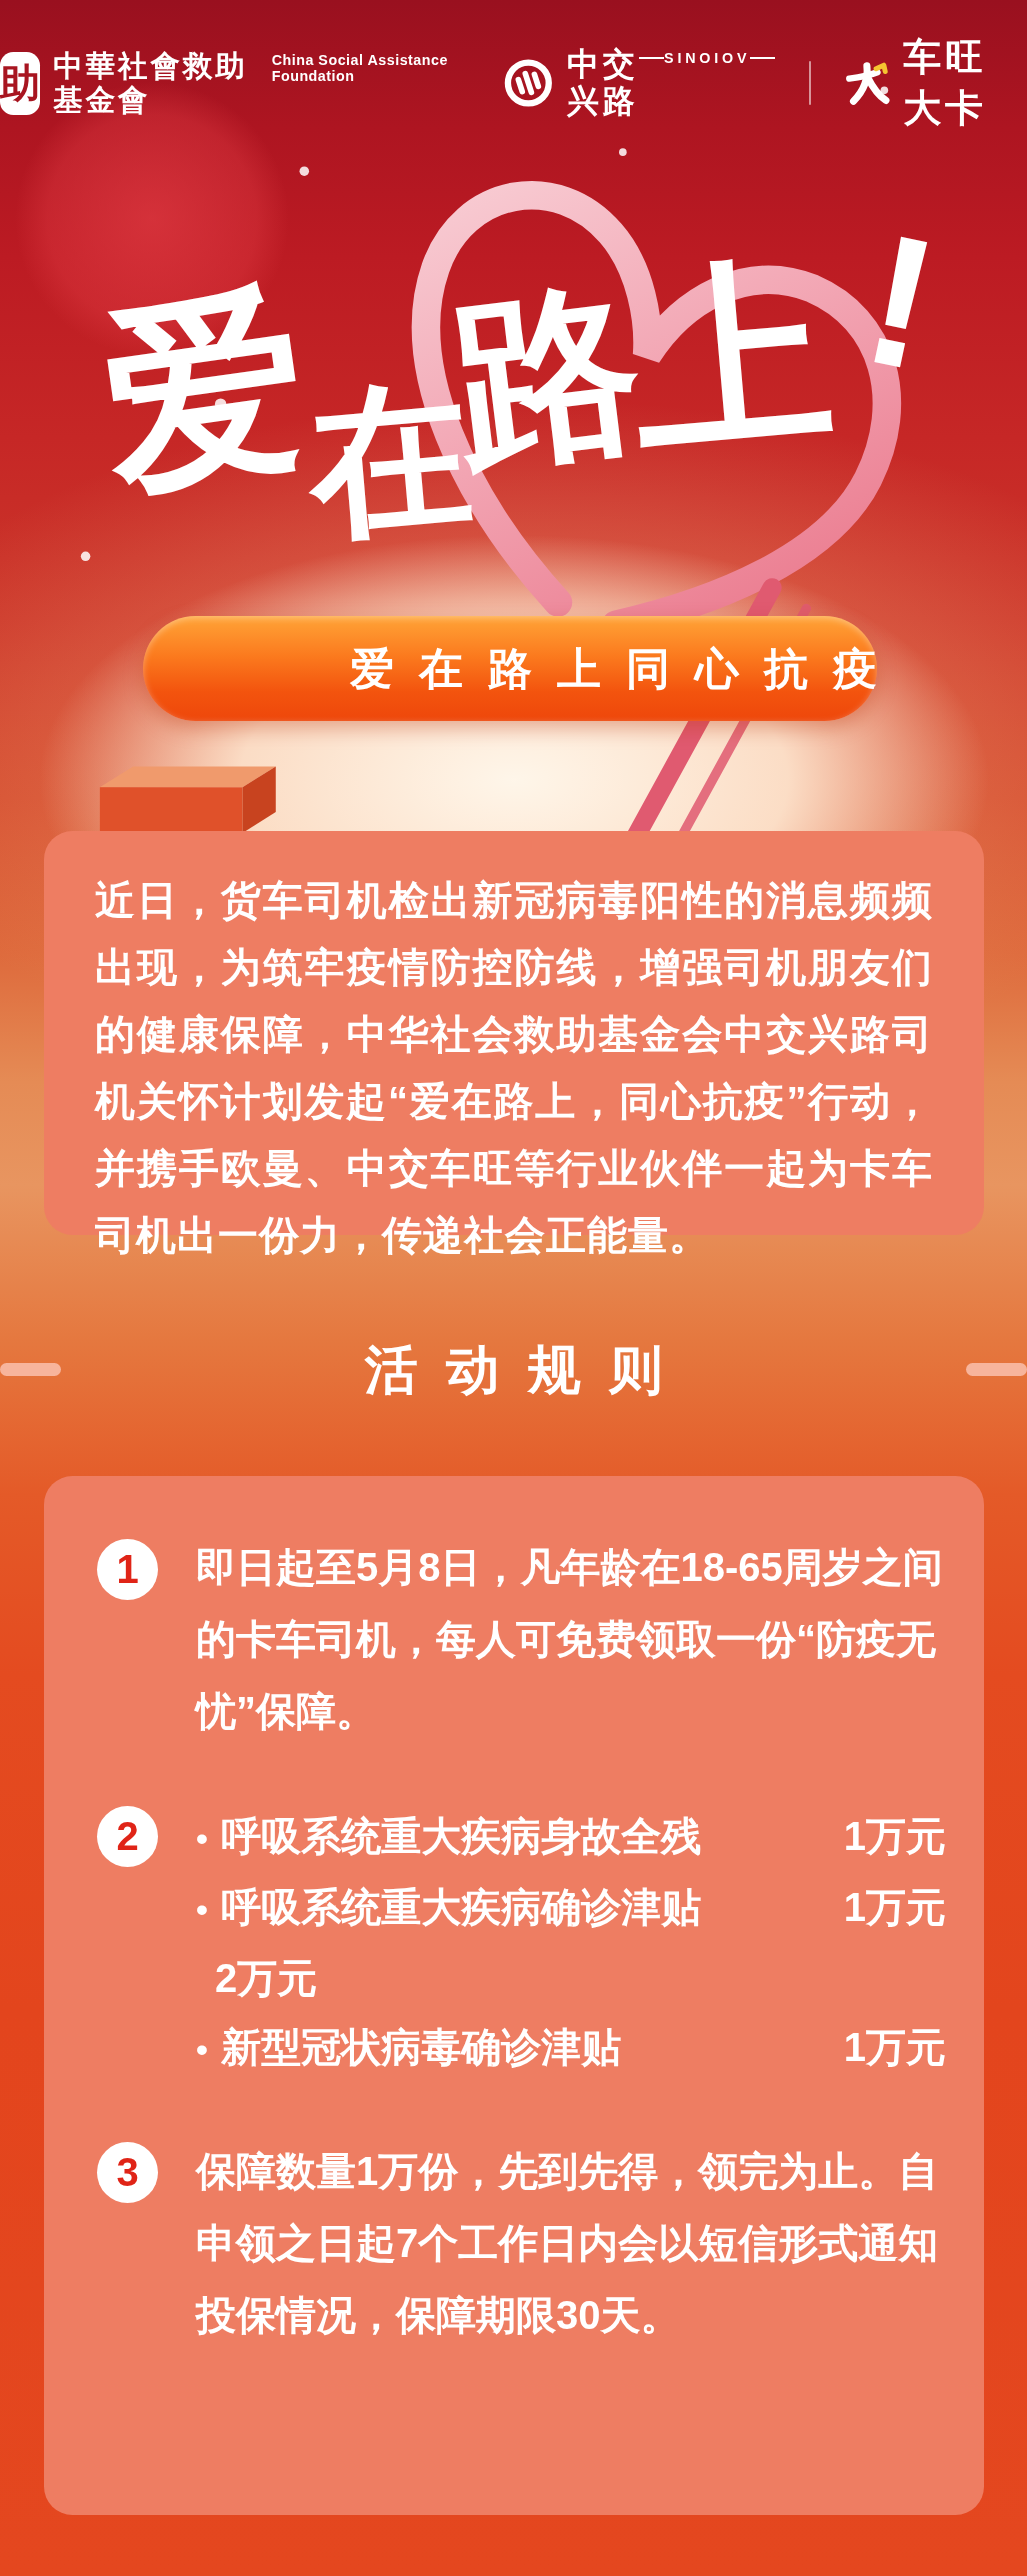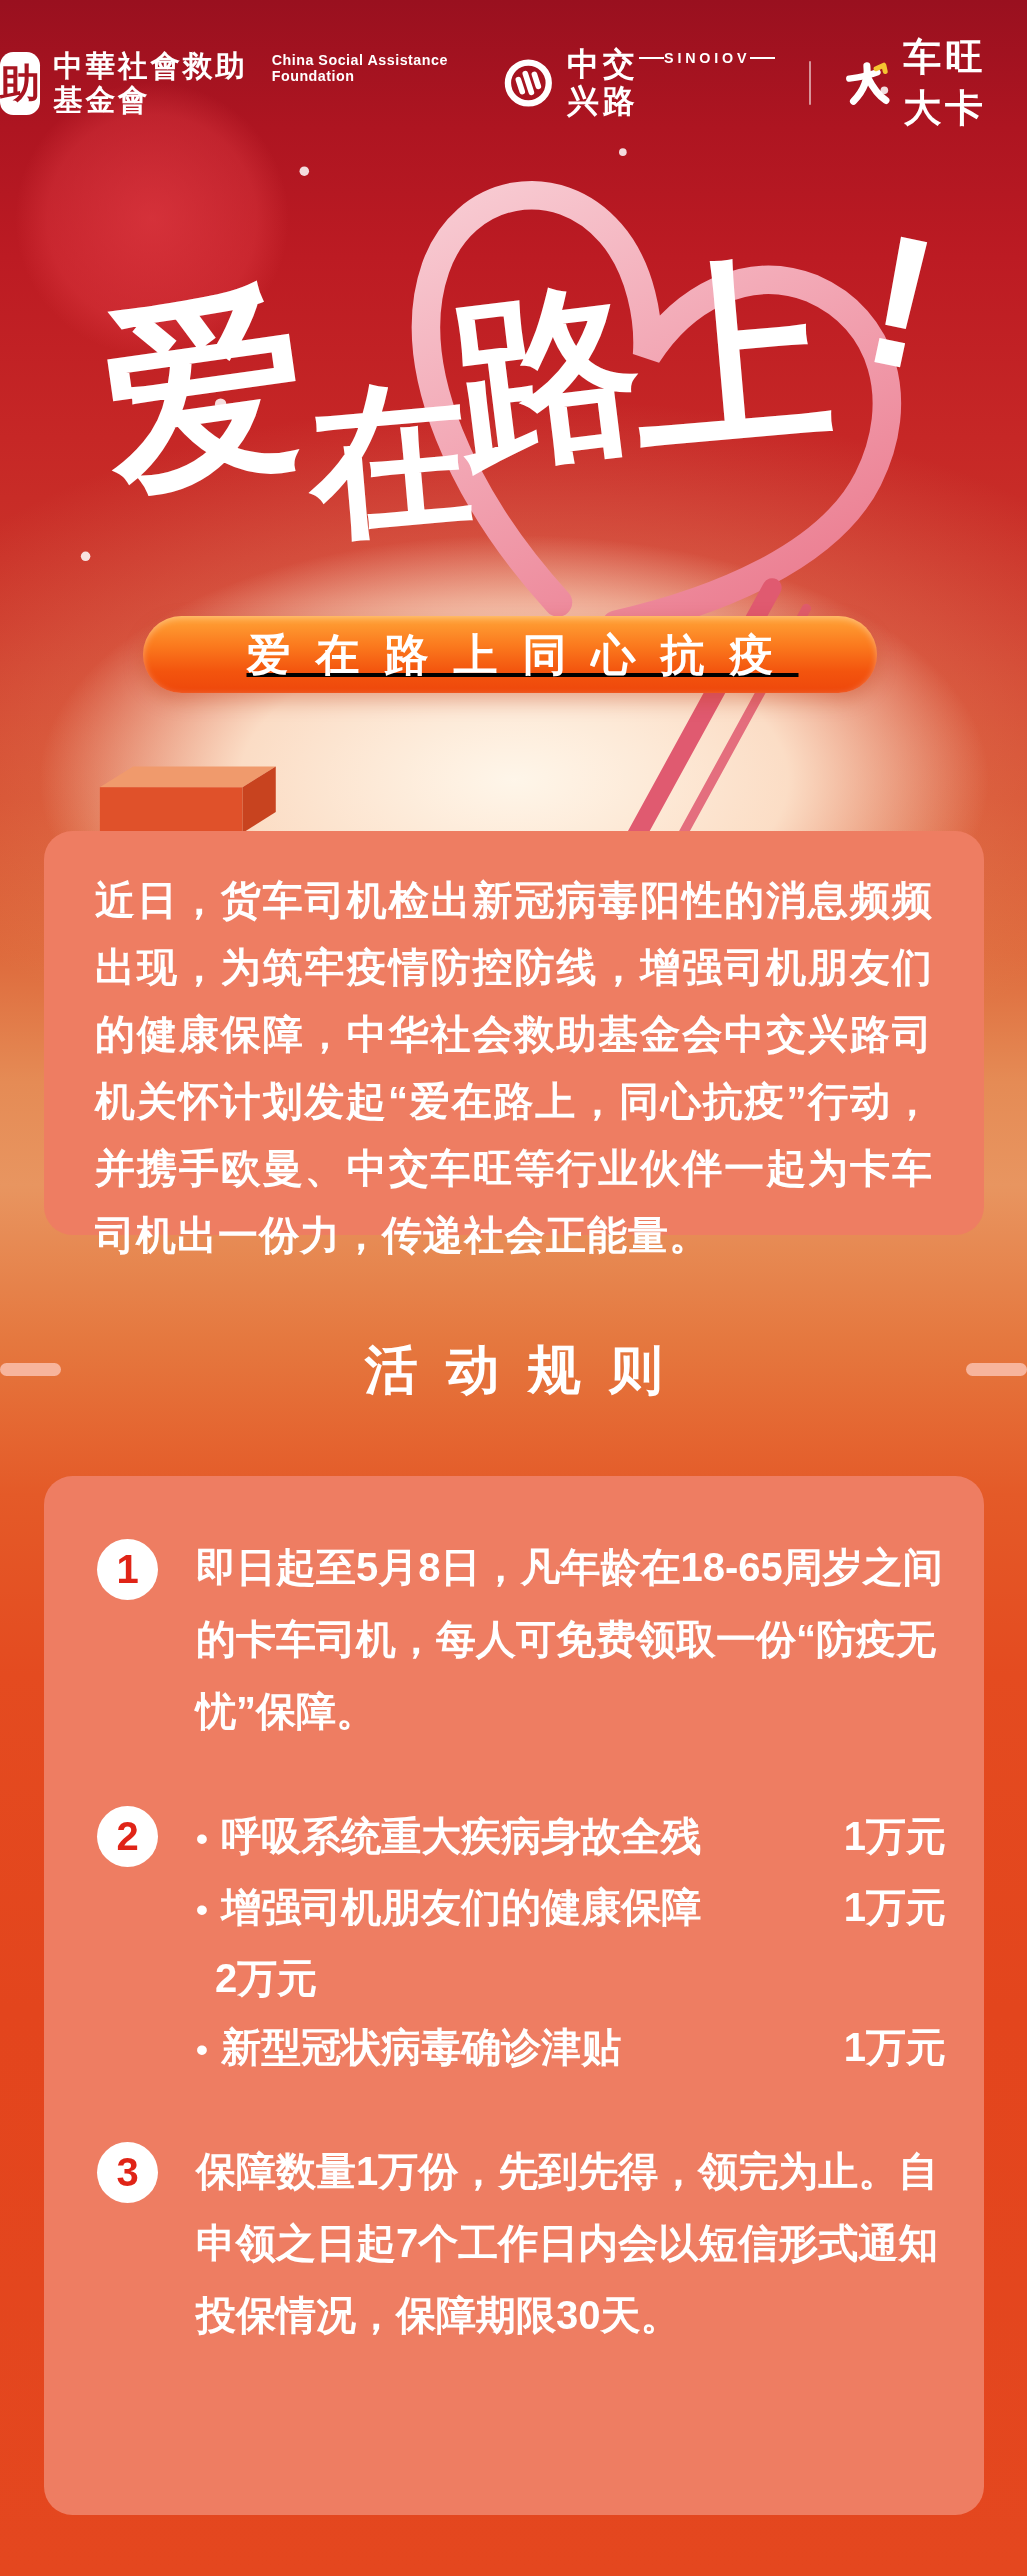--- a/index.html
+++ b/index.html
@@ -27,25 +27,25 @@
   .cw-zh{font-size:38px;font-weight:700;letter-spacing:3.8px;}
   
   .hero-art{position:absolute;top:0;left:0;z-index:1;}
   .title-layer span{position:absolute;color:#fff;font-weight:900;line-height:1;z-index:2;}
   .tc0{left:103px;top:290px;font-size:202px;transform:rotate(-8deg);}
   .tc1{left:309px;top:379px;font-size:162px;transform:rotate(-5deg);}
   .tc2{left:455px;top:285px;font-size:185px;transform:rotate(-7deg);}
   .tc3{left:633px;top:259px;font-size:198px;transform:rotate(-5deg);}
   .tc4{left:870px;top:209px;font-size:186px;transform:rotate(12deg);}
   
-  .cta{position:absolute;left:143px;top:616px;width:734px;height:77px;border-radius:53px;z-index:3;
-       display:flex;align-items:center;justify-content:center;
+  .cta{position:absolute;left:143px;top:616px;width:734px;height:105px;border-radius:53px;z-index:3;
+       display:flex;align-items:center;justify-content:flex-end;
        background:linear-gradient(180deg,#FFA437 0%,#FB7A1E 38%,#F3540E 72%,#EE470B 100%);
        box-shadow:0 7.6px 19px rgba(190,50,10,.35), inset 0 1.9px 7.6px rgba(255,255,255,.35);
-       cursor:pointer;text-decoration:underline;}
+       cursor:pointer;}
   .cta span{color:#fff;font-size:44px;font-weight:700;letter-spacing:25px;margin-right:-25px;line-height:1;}
   
   .panel{position:absolute;left:44px;width:940px;background:#EE7D62;border-radius:28.5px;box-sizing:border-box;z-index:2;}
   .intro{top:831px;height:404px;padding:36px 51px;}
   .intro p{margin:0;color:#fff;font-size:40px;line-height:67px;letter-spacing:1px;font-weight:600;text-align:justify;}
   
   .sect{position:absolute;top:1343px;left:0;right:0;display:flex;align-items:center;justify-content:space-between;gap:38px;z-index:2;}
   .dash{width:61px;height:12.4px;border-radius:6.7px;background:#F7B49C;}
   .sect h2{margin:0;color:#fff;font-size:53px;font-weight:700;letter-spacing:28.5px;margin-right:-28.5px;line-height:1;}
   
@@ -161,21 +161,21 @@
 
     <div class="rule">
       <div class="badge">2</div>
       <div class="rbody">
         <div class="benefits">
           <div class="benefit">
             <span class="blabel"><span class="bullet">•</span><span>呼吸系统重大疾病身故全残</span></span>
             <span class="bamount">1万元</span>
           </div>
           <div class="benefit">
-            <span class="blabel"><span class="bullet">•</span><span>增强司机朋友们的健康保障</span></span>
+            <span class="blabel"><span class="bullet">•</span><span>呼吸系统重大疾病确诊津贴</span></span>
             <span class="bamount">1万元</span>
           </div>
           <div class="benefit">
             <span class="bamount">2万元</span>
           </div>
           <div class="benefit">
             <span class="blabel"><span class="bullet">•</span><span>新型冠状病毒确诊津贴</span></span>
             <span class="bamount">1万元</span>
           </div>
         </div>

